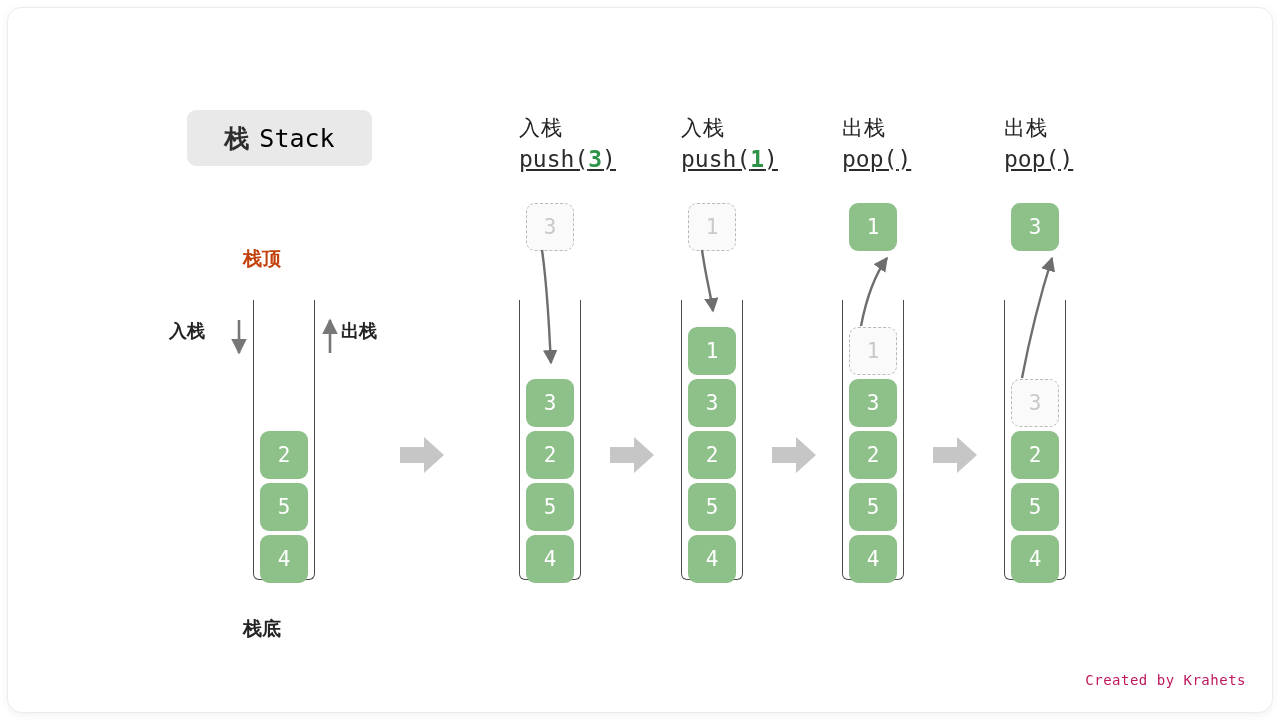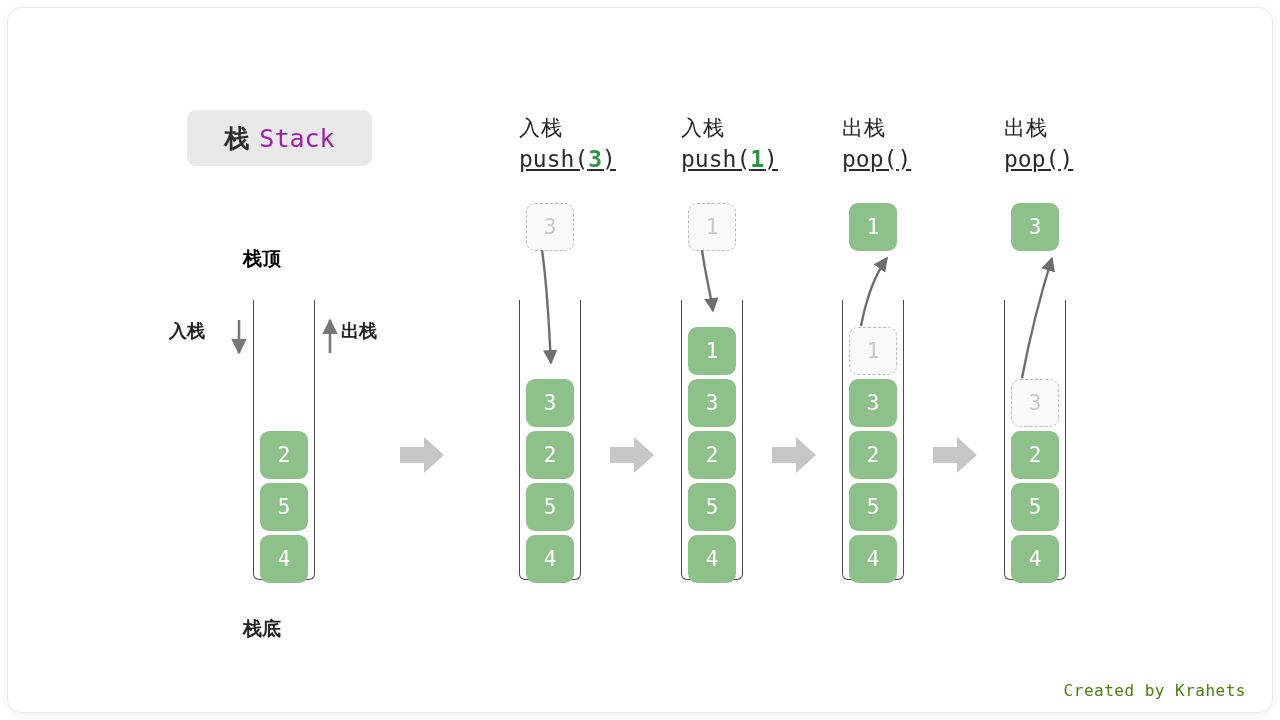--- a/index.html
+++ b/index.html
@@ -48,34 +48,34 @@
   }
   .title-chip .t-cn {
     font-size: 25px;
     font-weight: bold;
     color: #2d2d2d;
     letter-spacing: 1px;
   }
   .title-chip .t-en {
     font-family: "DejaVu Sans Mono", "Liberation Mono", monospace;
     font-size: 25px;
-    color: #a21caf;
+    color: #000000;
     margin-left: 9px;
   }
 
   
   .lbl-top {
     position: absolute;
     left: 194px;
     top: 238px;
     width: 120px;
     text-align: center;
     font-size: 19px;
     font-weight: bold;
-    color: #000000;
+    color: #c2410c;
   }
   .lbl-bottom {
     position: absolute;
     left: 194px;
     top: 608px;
     width: 120px;
     text-align: center;
     font-size: 19px;
     font-weight: bold;
     color: #242424;
@@ -152,24 +152,24 @@
     text-decoration: underline;
   }
   .col-head .line2 .arg {
     color: #2e9347;
     font-weight: bold;
   }
 
   .footer {
     position: absolute;
     right: 26px;
-    bottom: 12px;
-    font-family: "DejaVu Sans Mono", "Liberation Mono", monospace;
-    font-size: 16px;
-    color: #4d7c0f;
+    bottom: 24px;
+    font-family: "DejaVu Sans Mono", "Liberation Mono", monospace;
+    font-size: 14px;
+    color: #be185d;
     letter-spacing: 0.5px;
   }
 
   svg.overlay {
     position: absolute;
     left: 0;
     top: 0;
     width: 1264px;
     height: 704px;
     pointer-events: none;

